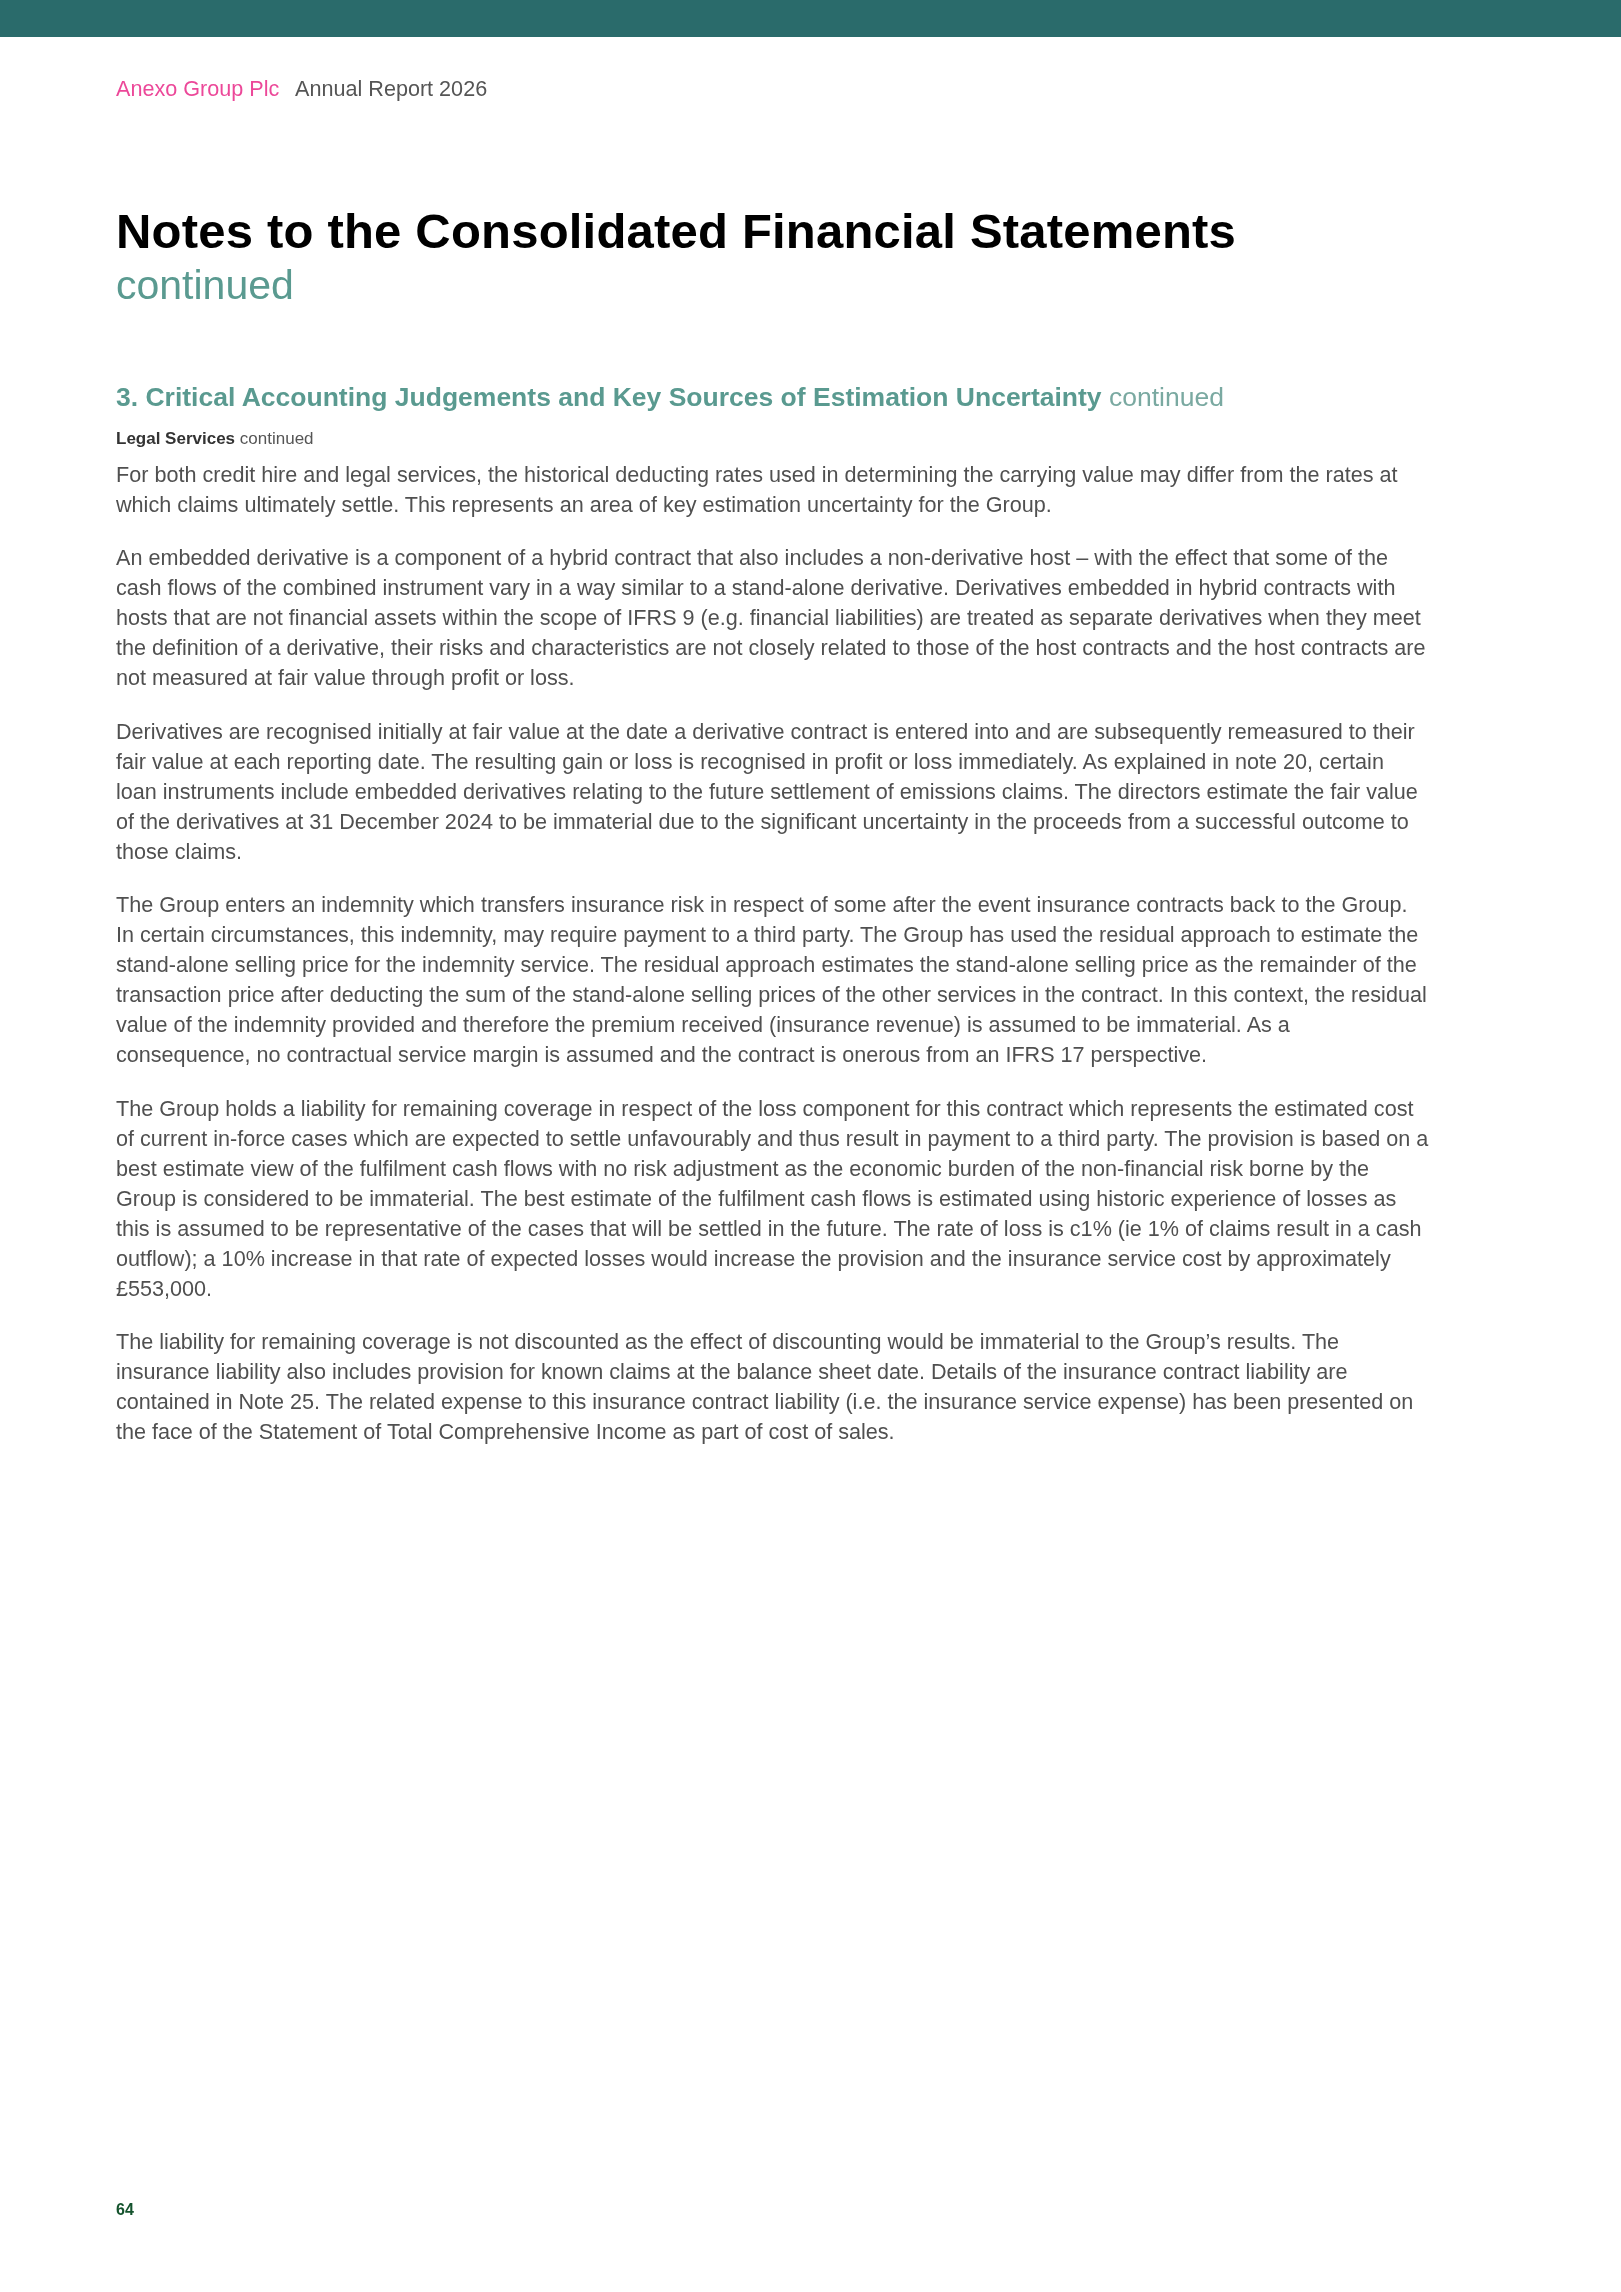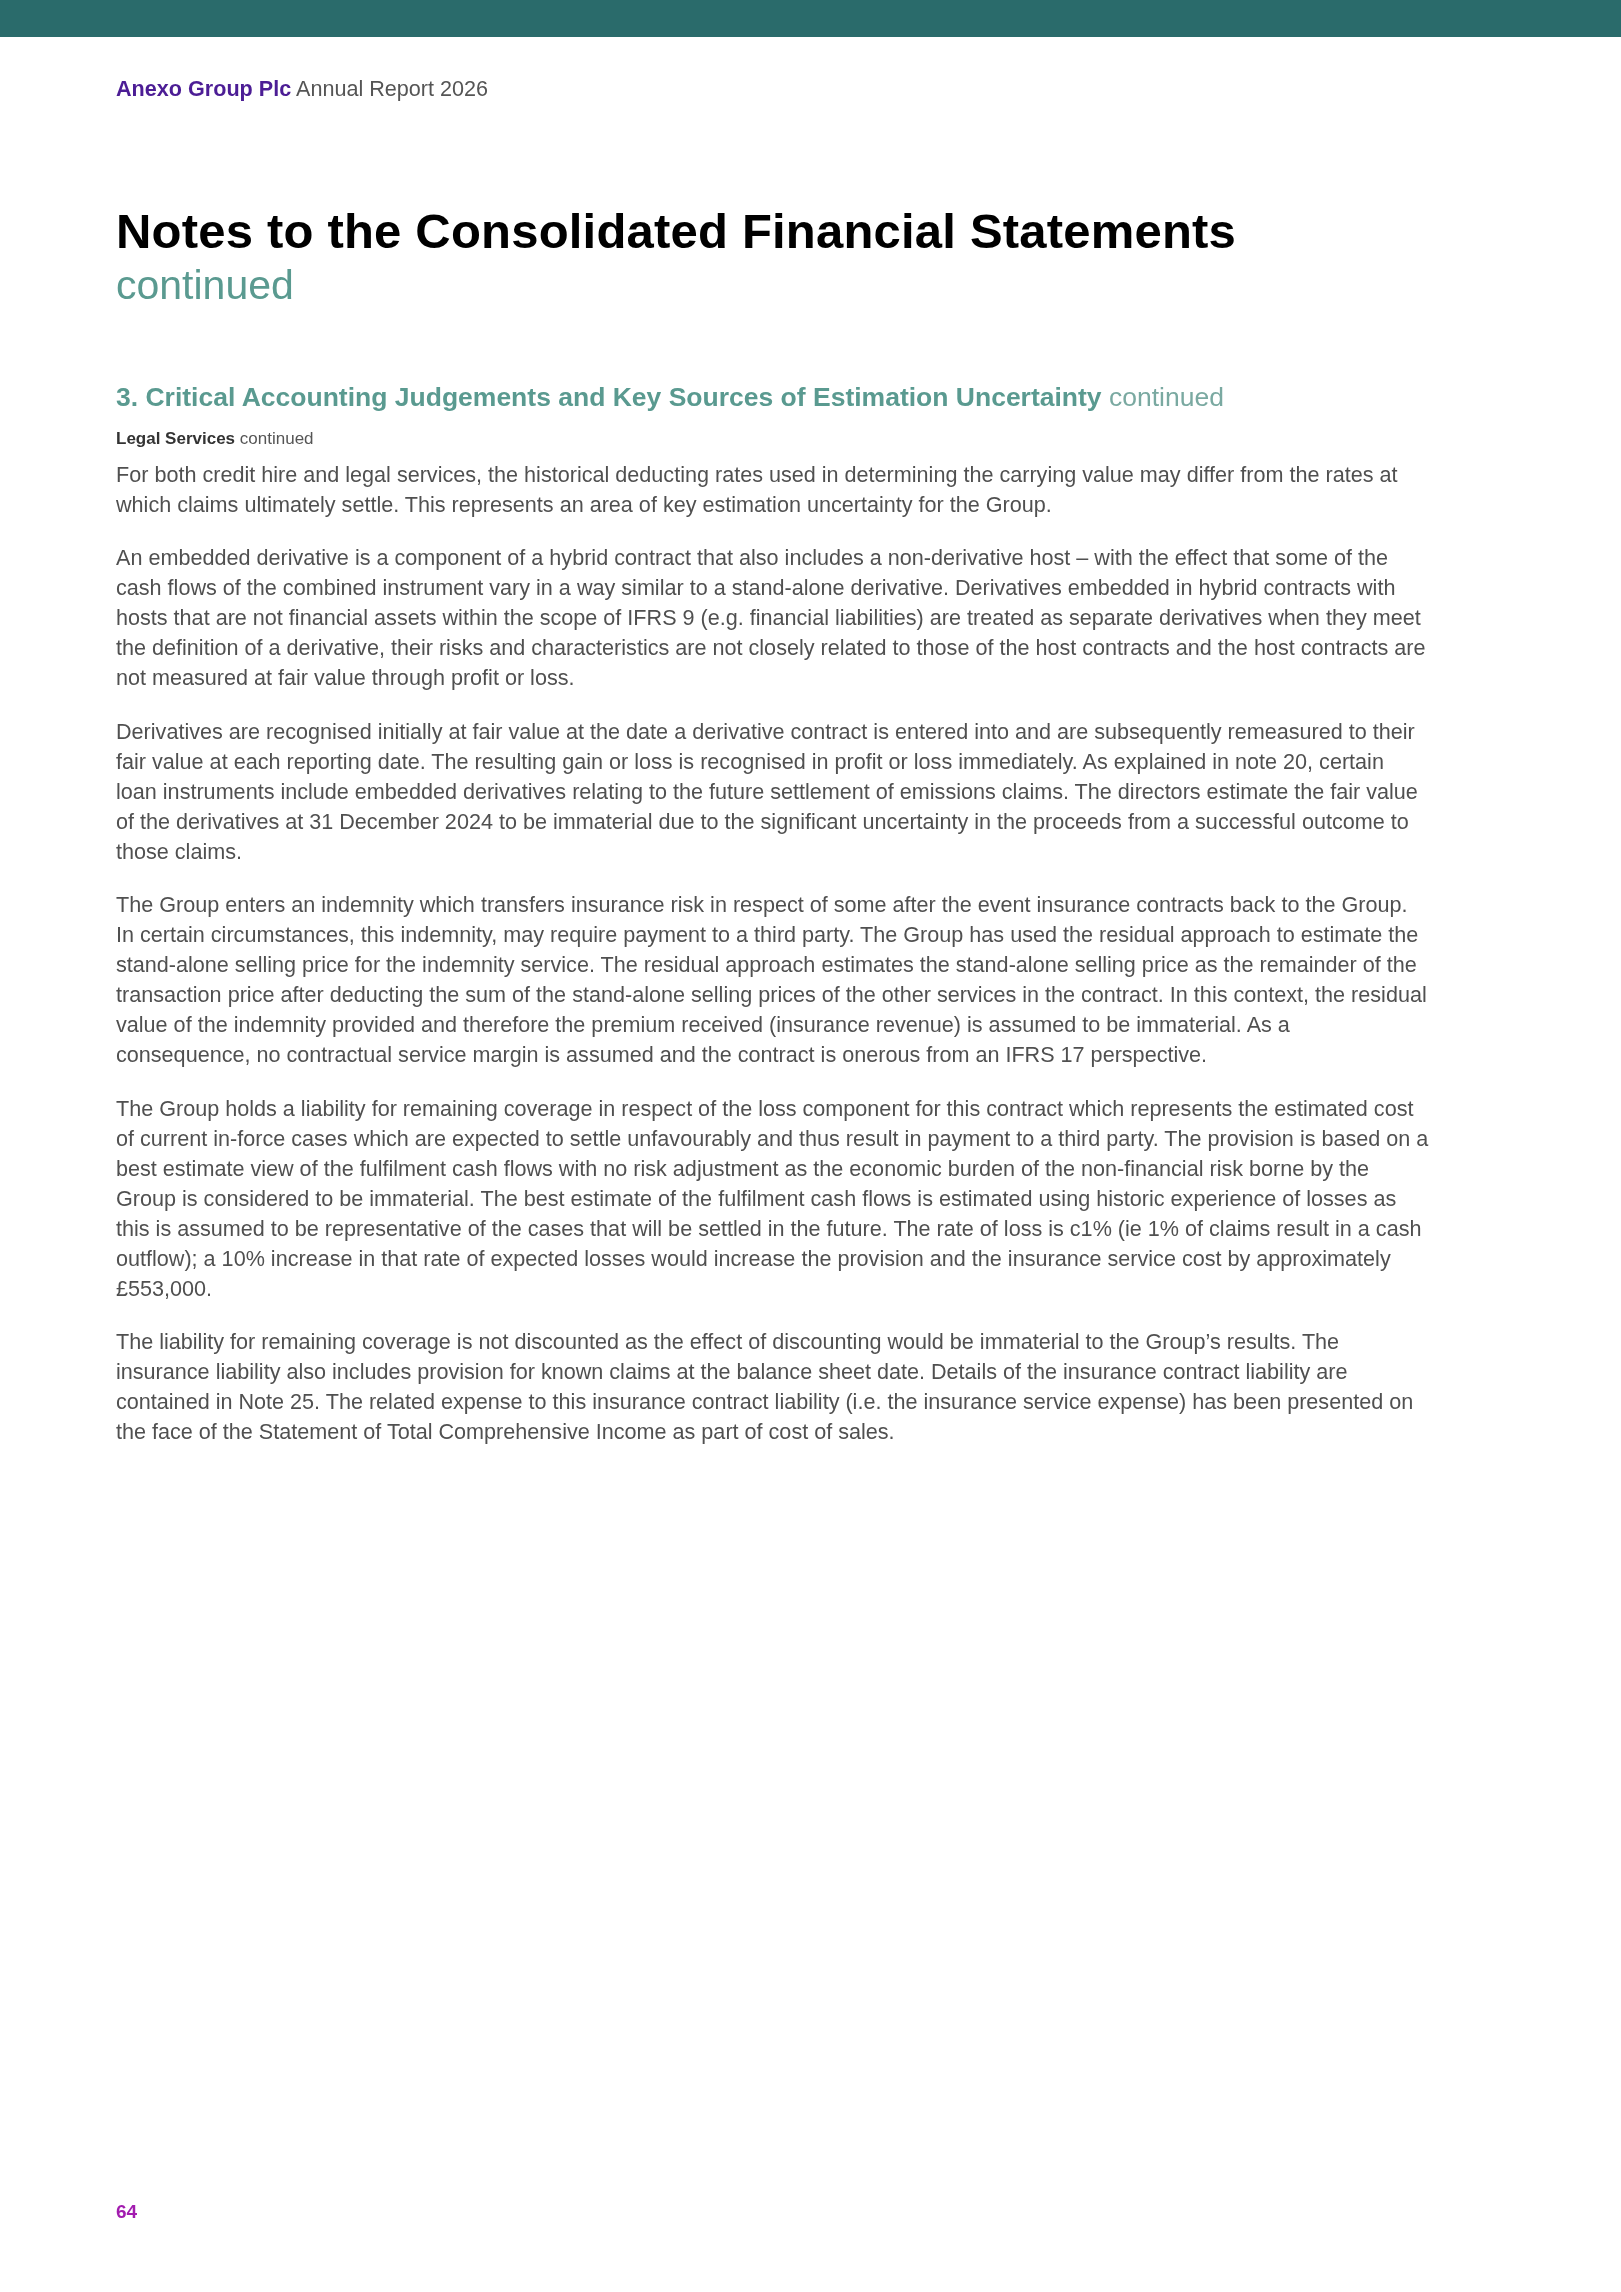--- a/index.html
+++ b/index.html
@@ -8,21 +8,21 @@
     font-family: "Liberation Sans", sans-serif;
   }
   .top-bar {
     position: absolute; left: 0; top: 0; width: 1621px; height: 37px;
     background: #2a6b6b;
   }
   .running-header {
     position: absolute; left: 116px; top: 76px;
     font-size: 21.6px; color: #4a4a4a;
   }
-  .running-header .company { color: #4c1d95; font-weight: bold; margin-right: 0; }
+  .running-header .company { color: #ec4899; font-weight: normal; margin-right: 11px; }
   .running-header .report { color: #555; }
   .page-title {
     position: absolute; left: 116px; top: 202px;
     font-size: 49px; font-weight: bold; color: #000000; line-height: 59px;
     letter-spacing: 0.2px;
   }
   .page-subtitle {
     position: absolute; left: 116px; top: 261px;
     font-size: 41px; color: #5a9a90; line-height: 49px;
   }
@@ -36,21 +36,21 @@
   .section-heading .cont { font-weight: normal; color: #7aa9a1; }
   .sub-heading {
     font-size: 17px; font-weight: bold; color: #333; margin: 0 0 5.9px 0; line-height: 31px;
   }
   .sub-heading .cont { font-weight: normal; color: #555; }
   p.body {
     font-size: 21.6px; line-height: 30px; color: #505050; margin: 0 0 23.5px 0;
   }
   .page-number {
     position: absolute; left: 116px; top: 2201px;
-    font-size: 19px; font-weight: bold; color: #a21caf;
+    font-size: 16px; font-weight: bold; color: #14532d;
   }
 </style>
 </head>
 <body>
 
 <div class="top-bar"></div>
 
 <div class="running-header">
   <span class="company">Anexo Group Plc</span>
   <span class="report">Annual Report 2026</span>

